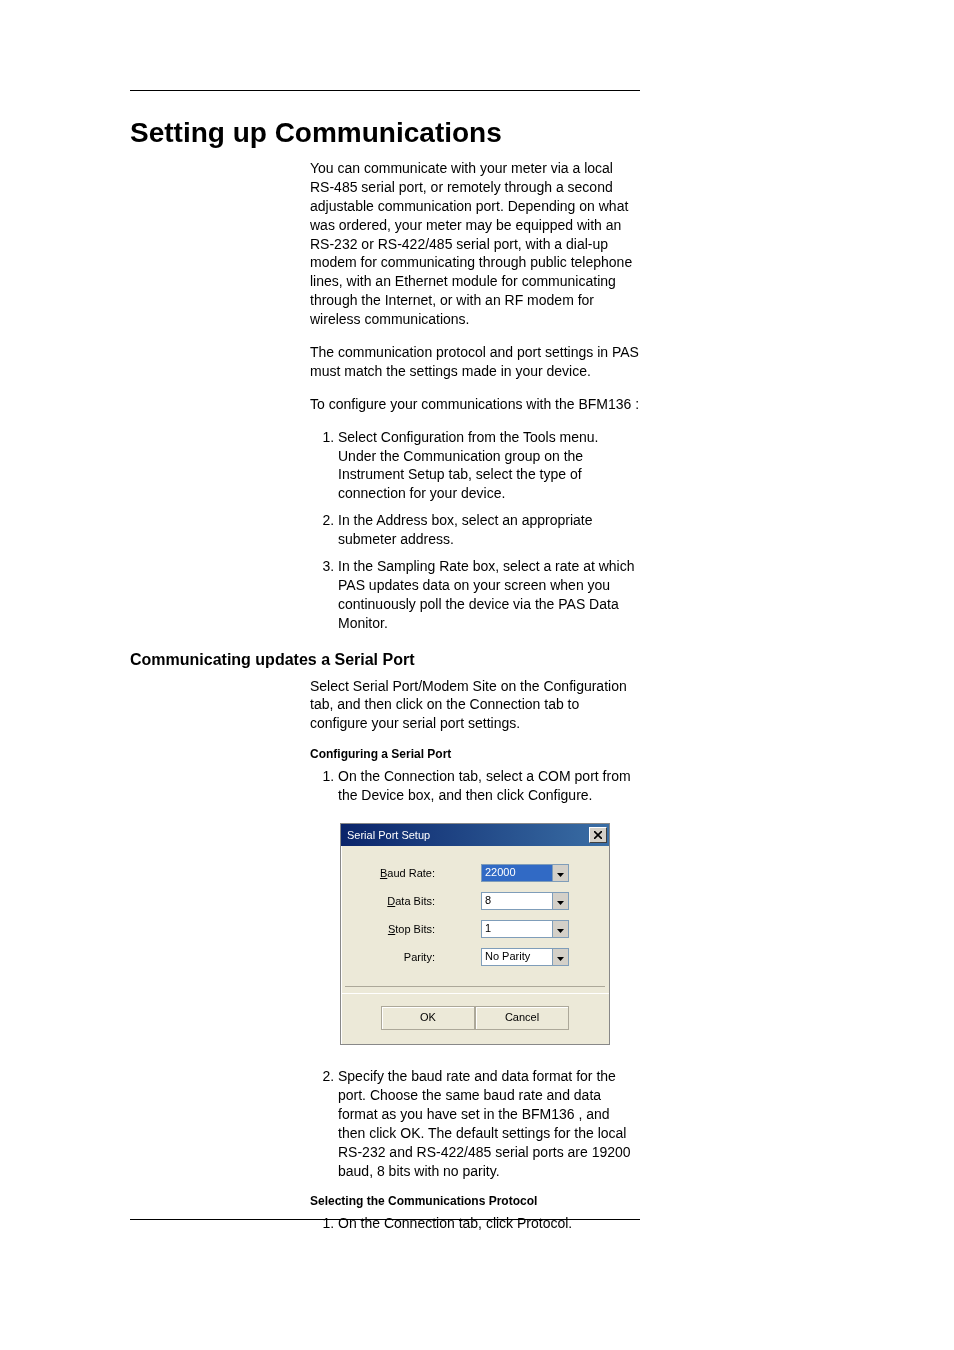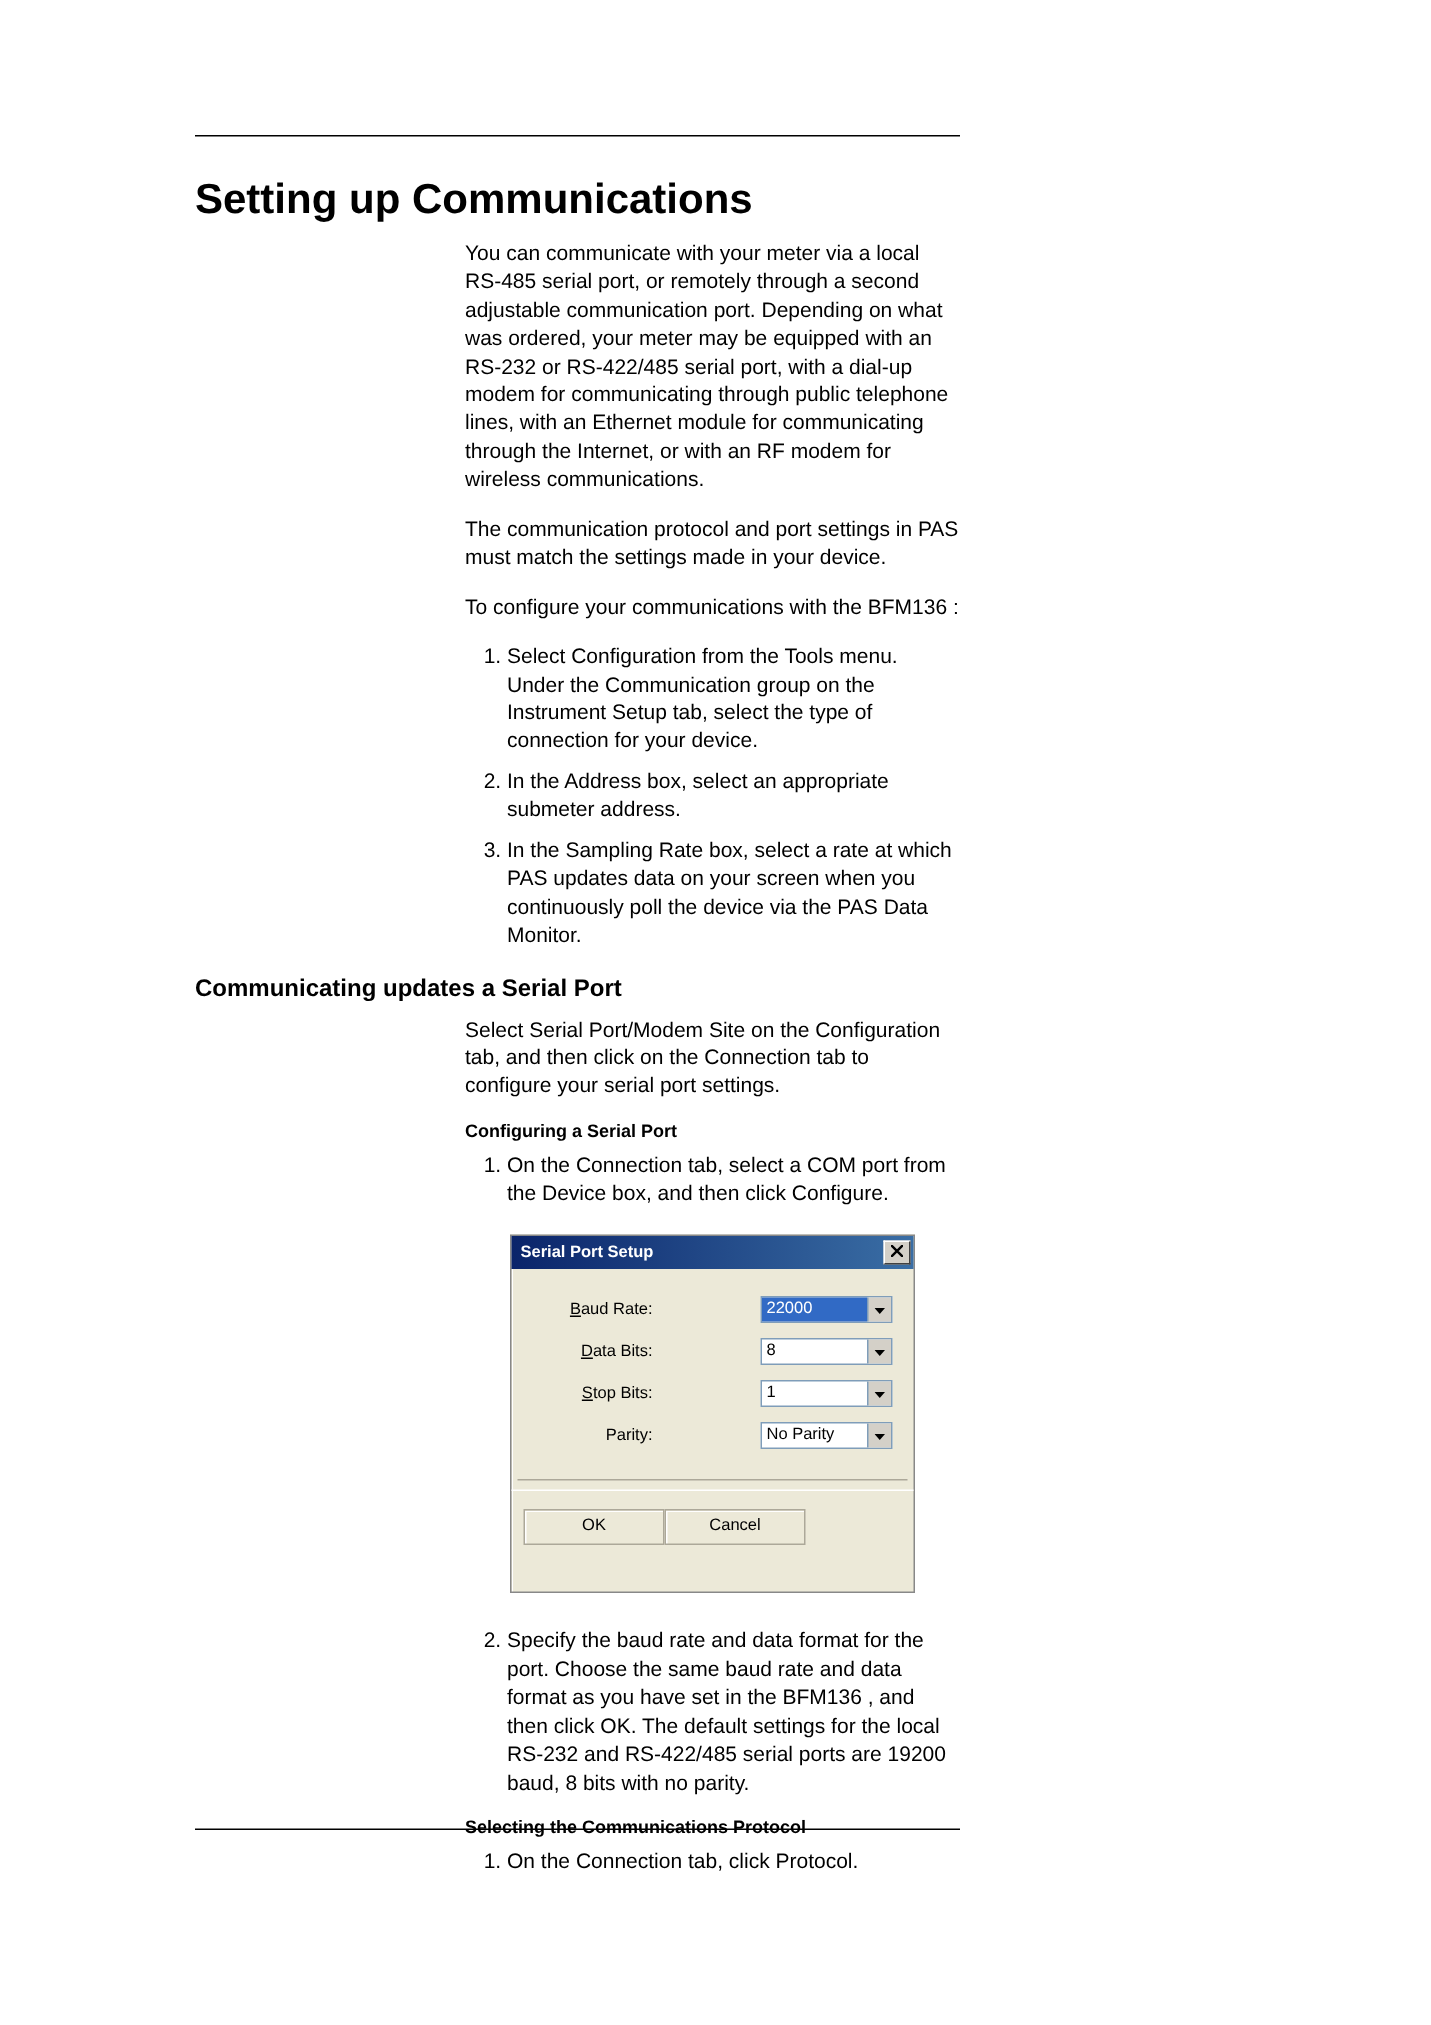--- a/index.html
+++ b/index.html
@@ -66,21 +66,21 @@
     font-size: 11px;
     color: #000;
   }
   .titlebar {
     background: linear-gradient(to right, #0a246a, #3a6ea5);
     color: #fff;
     display: flex;
     align-items: center;
     justify-content: space-between;
     padding: 2px 2px 2px 6px;
-    font-weight: bold;
+    font-weight: normal;
     font-size: 11px;
     height: 18px;
   }
   .close-btn {
     width: 16px;
     height: 14px;
     background: #d4d0c8;
     border: 1px solid #fff;
     border-right-color: #404040;
     border-bottom-color: #404040;
@@ -91,21 +91,21 @@
   .close-btn svg {
     width: 8px;
     height: 8px;
   }
   .form-area {
     padding: 18px 14px 4px 14px;
   }
   .row {
     display: flex;
     align-items: center;
-    justify-content: space-between;
+    justify-content: flex-start;
     margin-bottom: 10px;
     gap: 42px;
   }
   .row label {
     width: 80px;
     text-align: right;
     padding-right: 4px;
   }
   .combo {
     display: flex;
@@ -133,22 +133,22 @@
     display: flex;
     align-items: center;
     justify-content: center;
   }
   .combo-btn svg {
     width: 7px;
     height: 4px;
   }
   .btnrow {
     display: flex;
-    justify-content: flex-start;
-    padding: 12px 8px 31px 8px;
+    justify-content: center;
+    padding: 12px 8px 14px 8px;
     border-top: 1px solid #fff;
     margin-top: 6px;
   }
   .btnrow-sep {
     height:1px;
     background:#aca899;
     margin: 6px 4px 0 4px;
   }
   .winbtn {
     width: 92px;

